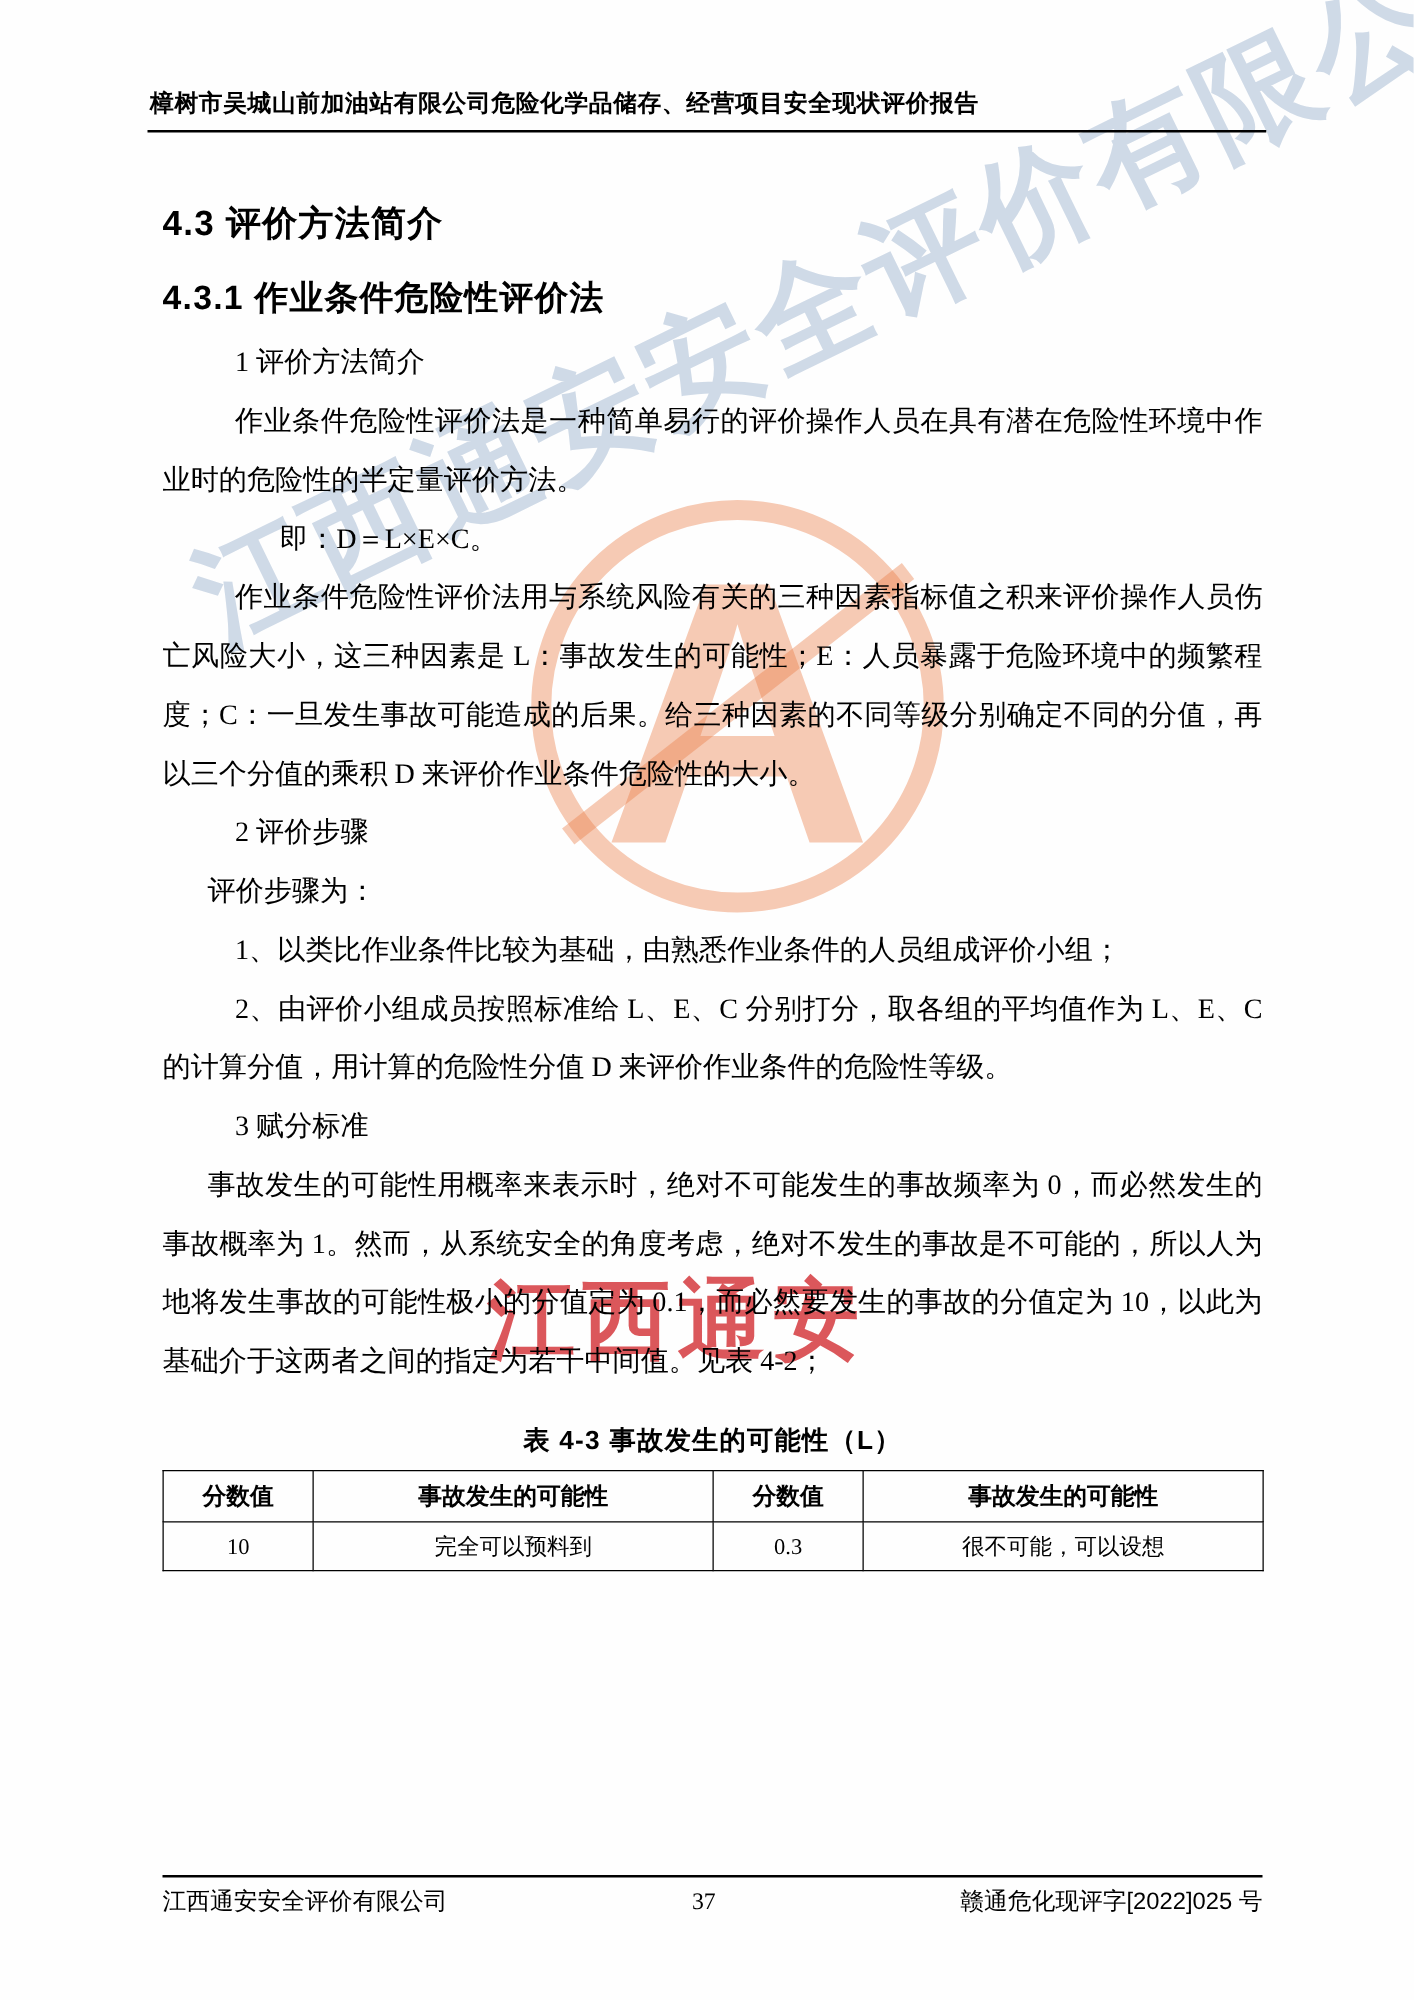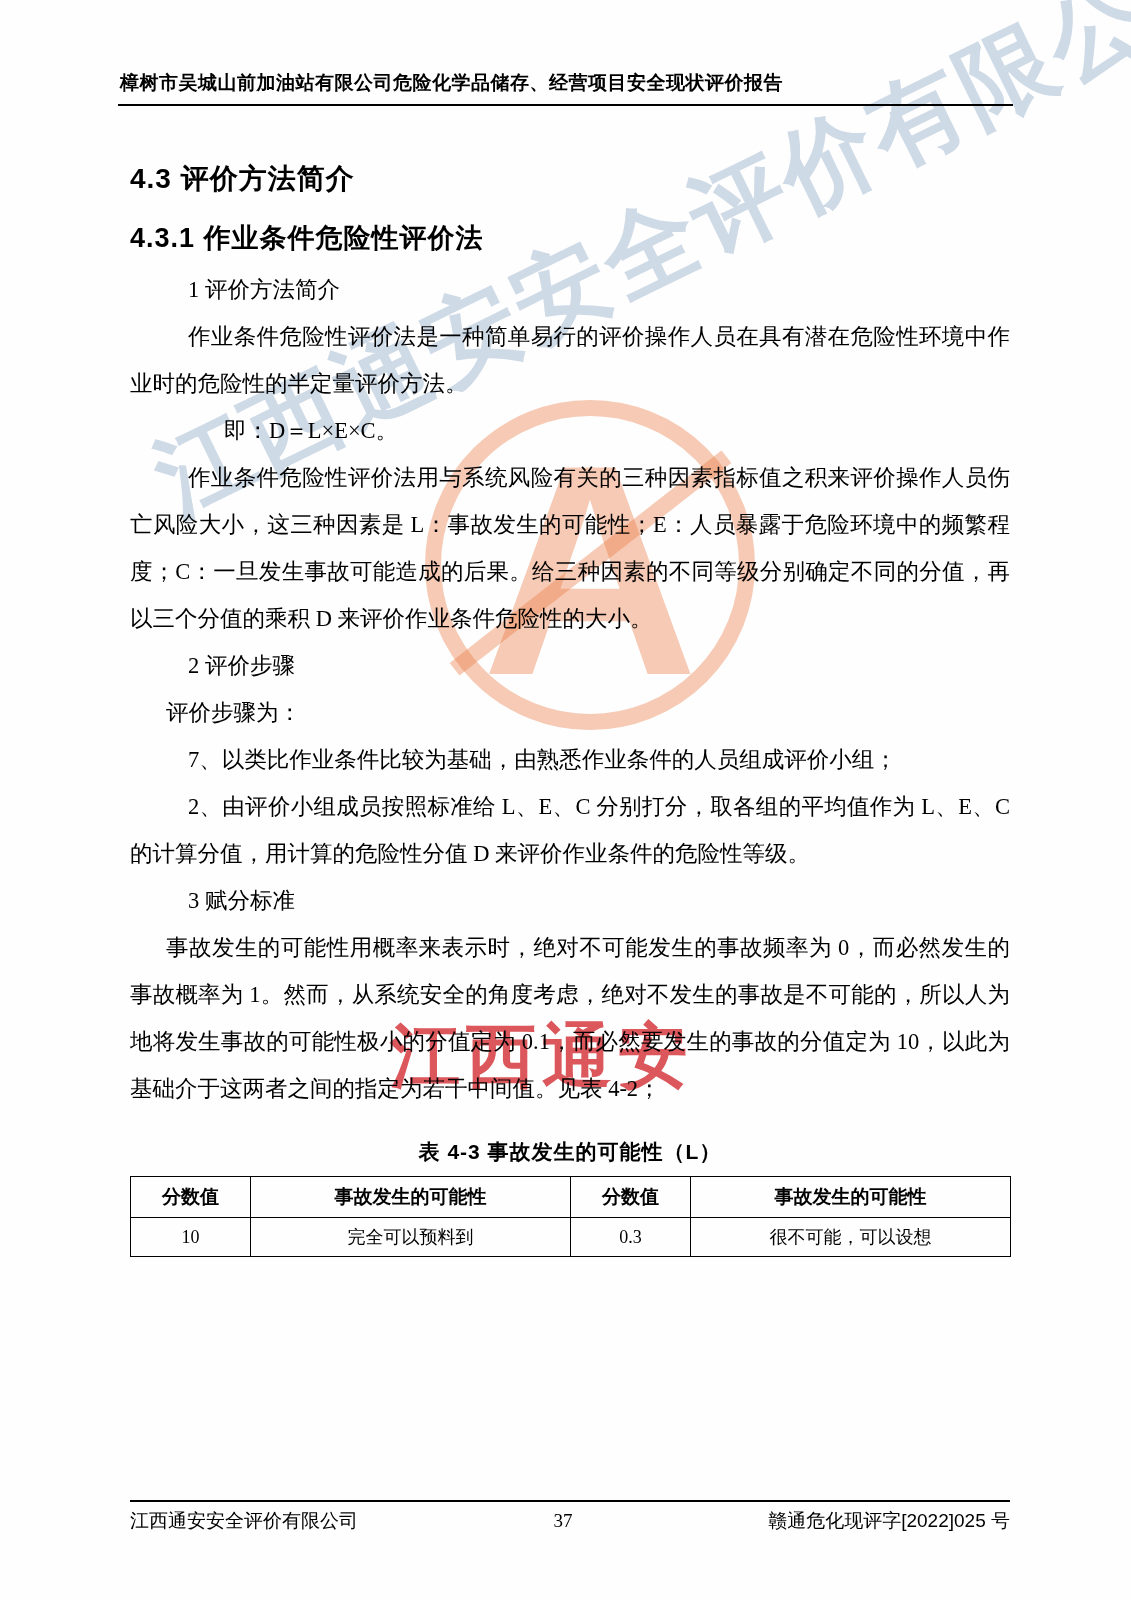--- a/index.html
+++ b/index.html
@@ -219,21 +219,21 @@
 
       <h1 class="sec">4.3 评价方法简介</h1>
       <h2 class="subsec">4.3.1 作业条件危险性评价法</h2>
 
       <p class="para indent2">1 评价方法简介</p>
       <p class="para indent2">作业条件危险性评价法是一种简单易行的评价操作人员在具有潜在危险性环境中作业时的危险性的半定量评价方法。</p>
       <p class="para indent2" style="text-indent:94px;">即：D＝L×E×C。</p>
       <p class="para indent2">作业条件危险性评价法用与系统风险有关的三种因素指标值之积来评价操作人员伤亡风险大小，这三种因素是 L：事故发生的可能性；E：人员暴露于危险环境中的频繁程度；C：一旦发生事故可能造成的后果。给三种因素的不同等级分别确定不同的分值，再以三个分值的乘积 D 来评价作业条件危险性的大小。</p>
       <p class="para indent2">2 评价步骤</p>
       <p class="para indent1">评价步骤为：</p>
-      <p class="para indent2">7、以类比作业条件比较为基础，由熟悉作业条件的人员组成评价小组；</p>
+      <p class="para indent2">1、以类比作业条件比较为基础，由熟悉作业条件的人员组成评价小组；</p>
       <p class="para indent2">2、由评价小组成员按照标准给 L、E、C 分别打分，取各组的平均值作为 L、E、C 的计算分值，用计算的危险性分值 D 来评价作业条件的危险性等级。</p>
       <p class="para indent2">3 赋分标准</p>
       <p class="para indent1">事故发生的可能性用概率来表示时，绝对不可能发生的事故频率为 0，而必然发生的事故概率为 1。然而，从系统安全的角度考虑，绝对不发生的事故是不可能的，所以人为地将发生事故的可能性极小的分值定为 0.1，而必然要发生的事故的分值定为 10，以此为基础介于这两者之间的指定为若干中间值。见表 4-2；</p>
 
       <div class="table-title">表 4-3   事故发生的可能性（L）</div>
 
       <table class="tbl">
         <colgroup>
           <col class="col-a">
             <col class="col-b">

